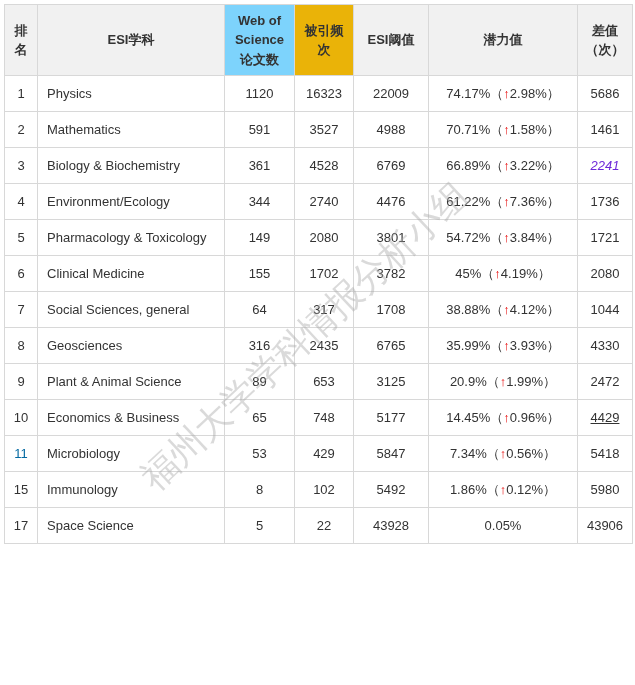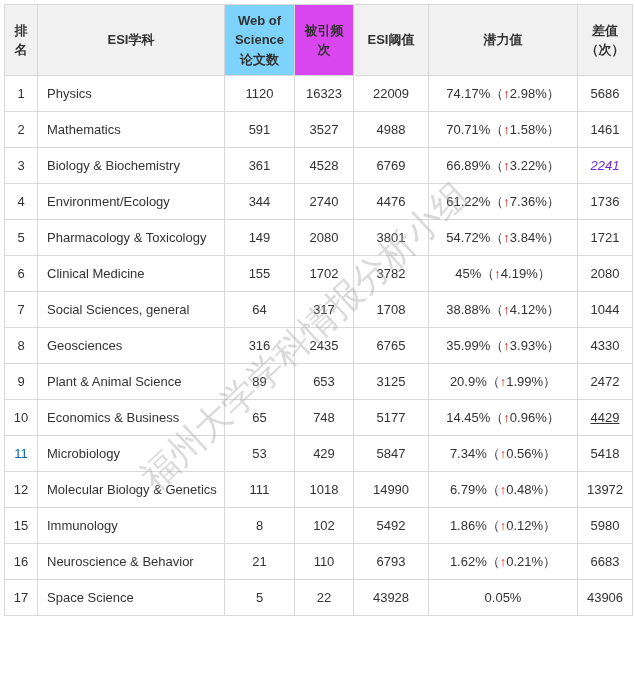--- a/index.html
+++ b/index.html
@@ -71,21 +71,21 @@
       <col style="width:55px">
     </colgroup>
     <thead>
       <tr>
         <th style="background: rgb(241, 241, 241); border-color: rgb(216, 216, 216); color: rgb(51, 51, 51);">排
 名</th>
         <th style="background: rgb(241, 241, 241); border-color: rgb(216, 216, 216); color: rgb(51, 51, 51);">ESI学科</th>
         <th style="background: #7dd3fc; border-color: rgb(216, 216, 216); color: rgb(51, 51, 51); margin-top: 22px;">Web of
 Science
 论文数</th>
-        <th style="background: #d946ef; border-color: rgb(216, 216, 216); color: rgb(51, 51, 51);">被引频
+        <th style="background: #eab308; border-color: rgb(216, 216, 216); color: rgb(51, 51, 51);">被引频
 次</th>
         <th style="background: rgb(241, 241, 241); border-color: rgb(216, 216, 216); color: rgb(51, 51, 51);">ESI阈值</th>
         <th style="background: rgb(241, 241, 241); border-color: rgb(216, 216, 216); color: rgb(51, 51, 51);">潜力值</th>
         <th style="background: rgb(241, 241, 241); border-color: rgb(216, 216, 216); color: rgb(51, 51, 51);">差值
 （次）</th>
       </tr>
     </thead>
     <tbody>
   <tr>
     <td class="c-rank" style="border-color: rgb(216, 216, 216); color: rgb(51, 51, 51);">1</td>
@@ -190,51 +190,33 @@
   <tr>
     <td class="c-rank" style="border-color: rgb(216, 216, 216); color: #0369a1;">11</td>
     <td class="c-subject" style="border-color: rgb(216, 216, 216); color: rgb(51, 51, 51);">Microbiology</td>
     <td class="c-papers" style="border-color: rgb(216, 216, 216); color: rgb(51, 51, 51);">53</td>
     <td class="c-citations" style="border-color: rgb(216, 216, 216); color: rgb(51, 51, 51);">429</td>
     <td class="c-threshold" style="border-color: rgb(216, 216, 216); color: rgb(51, 51, 51);">5847</td>
     <td class="c-potential" style="border-color: rgb(216, 216, 216); color: rgb(51, 51, 51);">7.34%（<span class="arrow" style="color: rgb(230, 0, 0);">↑</span>0.56%）</td>
     <td class="c-diff" style="border-color: rgb(216, 216, 216); color: rgb(51, 51, 51);">5418</td>
   </tr>
 
-  <tr>
-    <td class="c-rank" style="border-color: rgb(216, 216, 216); color: rgb(51, 51, 51);">12</td>
-    <td class="c-subject" style="border-color: rgb(216, 216, 216); color: rgb(51, 51, 51);">Molecular Biology &amp; Genetics</td>
-    <td class="c-papers" style="border-color: rgb(216, 216, 216); color: rgb(51, 51, 51);">111</td>
-    <td class="c-citations" style="border-color: rgb(216, 216, 216); color: rgb(51, 51, 51);">1018</td>
-    <td class="c-threshold" style="border-color: rgb(216, 216, 216); color: rgb(51, 51, 51);">14990</td>
-    <td class="c-potential" style="border-color: rgb(216, 216, 216); color: rgb(51, 51, 51);">6.79%（<span class="arrow" style="color: rgb(230, 0, 0);">↑</span>0.48%）</td>
-    <td class="c-diff" style="border-color: rgb(216, 216, 216); color: rgb(51, 51, 51);">13972</td>
-  </tr>
 
 
 
   <tr>
     <td class="c-rank" style="border-color: rgb(216, 216, 216); color: rgb(51, 51, 51);">15</td>
     <td class="c-subject" style="border-color: rgb(216, 216, 216); color: rgb(51, 51, 51);">Immunology</td>
     <td class="c-papers" style="border-color: rgb(216, 216, 216); color: rgb(51, 51, 51);">8</td>
     <td class="c-citations" style="border-color: rgb(216, 216, 216); color: rgb(51, 51, 51);">102</td>
     <td class="c-threshold" style="border-color: rgb(216, 216, 216); color: rgb(51, 51, 51);">5492</td>
     <td class="c-potential" style="border-color: rgb(216, 216, 216); color: rgb(51, 51, 51);">1.86%（<span class="arrow" style="color: rgb(230, 0, 0);">↑</span>0.12%）</td>
     <td class="c-diff" style="border-color: rgb(216, 216, 216); color: rgb(51, 51, 51);">5980</td>
   </tr>
 
-  <tr>
-    <td class="c-rank" style="border-color: rgb(216, 216, 216); color: rgb(51, 51, 51);">16</td>
-    <td class="c-subject" style="border-color: rgb(216, 216, 216); color: rgb(51, 51, 51);">Neuroscience &amp; Behavior</td>
-    <td class="c-papers" style="border-color: rgb(216, 216, 216); color: rgb(51, 51, 51);">21</td>
-    <td class="c-citations" style="border-color: rgb(216, 216, 216); color: rgb(51, 51, 51);">110</td>
-    <td class="c-threshold" style="border-color: rgb(216, 216, 216); color: rgb(51, 51, 51);">6793</td>
-    <td class="c-potential" style="border-color: rgb(216, 216, 216); color: rgb(51, 51, 51);">1.62%（<span class="arrow" style="color: rgb(230, 0, 0);">↑</span>0.21%）</td>
-    <td class="c-diff" style="border-color: rgb(216, 216, 216); color: rgb(51, 51, 51);">6683</td>
-  </tr>
 
   <tr>
     <td class="c-rank" style="border-color: rgb(216, 216, 216); color: rgb(51, 51, 51);">17</td>
     <td class="c-subject" style="border-color: rgb(216, 216, 216); color: rgb(51, 51, 51);">Space Science</td>
     <td class="c-papers" style="border-color: rgb(216, 216, 216); color: rgb(51, 51, 51);">5</td>
     <td class="c-citations" style="border-color: rgb(216, 216, 216); color: rgb(51, 51, 51);">22</td>
     <td class="c-threshold" style="border-color: rgb(216, 216, 216); color: rgb(51, 51, 51);">43928</td>
     <td class="c-potential" style="border-color: rgb(216, 216, 216); color: rgb(51, 51, 51);">0.05%</td>
     <td class="c-diff" style="border-color: rgb(216, 216, 216); color: rgb(51, 51, 51);">43906</td>
   </tr>

